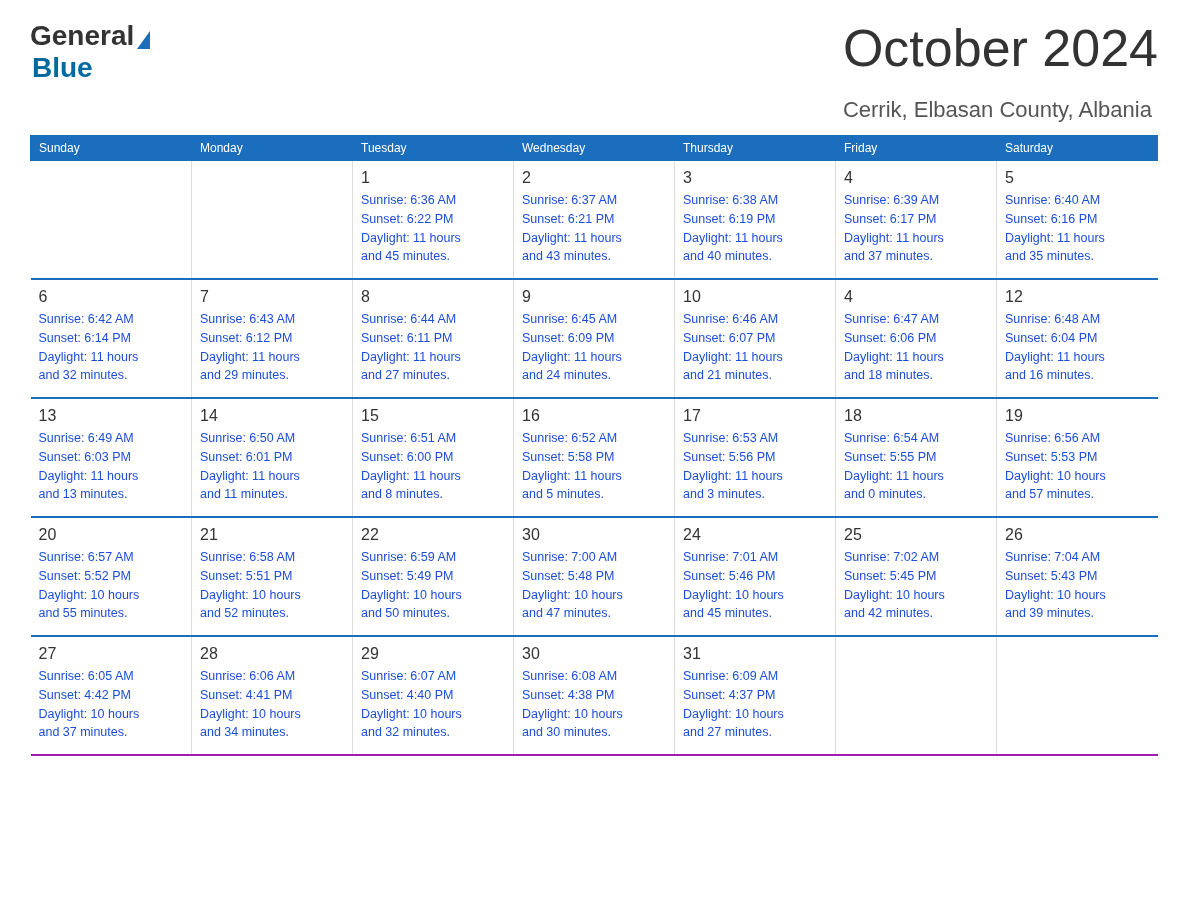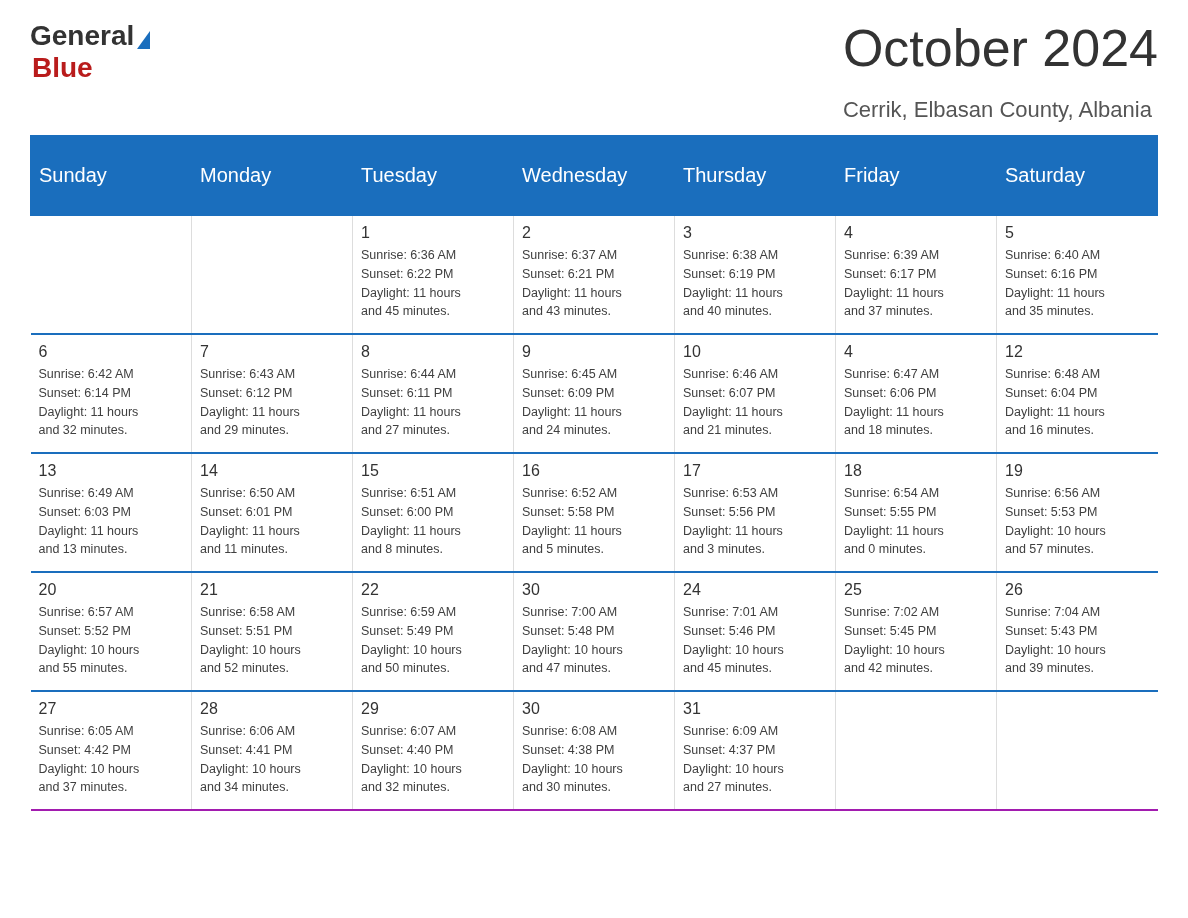--- a/index.html
+++ b/index.html
@@ -59,22 +59,22 @@
       border-collapse: collapse;
       margin-top: 12px;
     }
 
     .calendar thead tr {
       background-color: #1a6ebd;
       color: #fff;
     }
 
     .calendar thead th {
-      padding: 28px 8px;
-      font-size: 20px;
+      padding: 5px 8px;
+      font-size: 12px;
       font-weight: normal;
       text-align: left;
       border: 1px solid #1a6ebd;
     }
 
     .calendar tbody tr {
       border-bottom: 2px solid #1a6ebd;
     }
 
     .calendar tbody td {
@@ -94,21 +94,21 @@
     .day-number {
       font-size: 16px;
       color: #333;
       display: block;
       margin-bottom: 4px;
       font-weight: normal;
     }
 
     .day-info {
       font-size: 12.5px;
-      color: #404040;
+      color: #1d4ed8;
       line-height: 1.5;
     }
 
     .empty-cell {
       background: #fff;
     }
 
     tbody tr:last-child {
       border-bottom: 2px solid #a21caf;
     }
@@ -116,21 +116,21 @@
 </head>
 <body>
 
 <div class="header">
   <div class="logo-wrapper">
     <div class="logo-row1">
       <span style="font-size:28px;font-weight:bold;color:#333;">General</span>
       <span style="display:inline-block;width:0;height:0;border-left:13px solid transparent;border-right:0px solid transparent;border-bottom:18px solid #1a6ebd;margin-left:3px;margin-top:8px;vertical-align:top;"></span>
     </div>
     <div class="logo-row2" style="margin-left:2px;">
-      <span style="font-size:28px;font-weight:bold;color:#b91c1c;">Blue</span>
+      <span style="font-size:28px;font-weight:bold;color:#0369a1;">Blue</span>
     </div>
   </div>
   <div class="title-block">
     <div class="main-title">October 2024</div>
     <div class="subtitle">Cerrik, Elbasan County, Albania</div>
   </div>
 </div>
 
 <table class="calendar">
   <thead>

